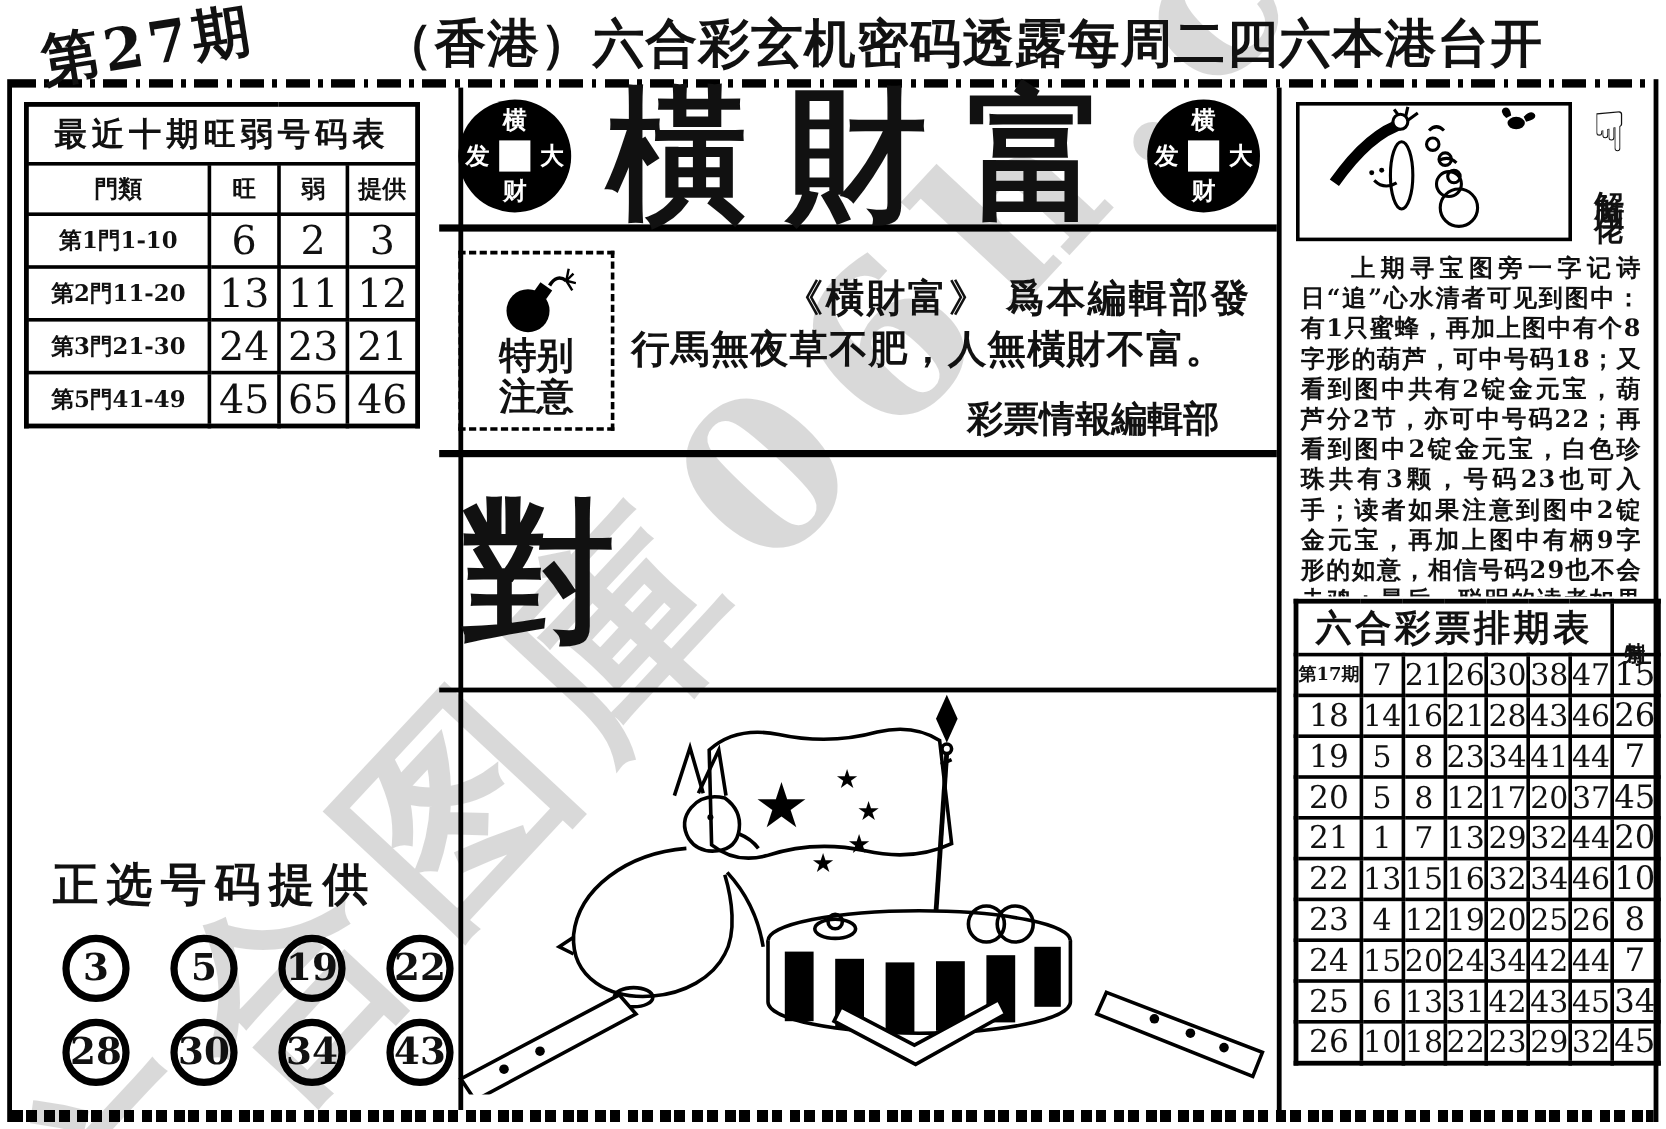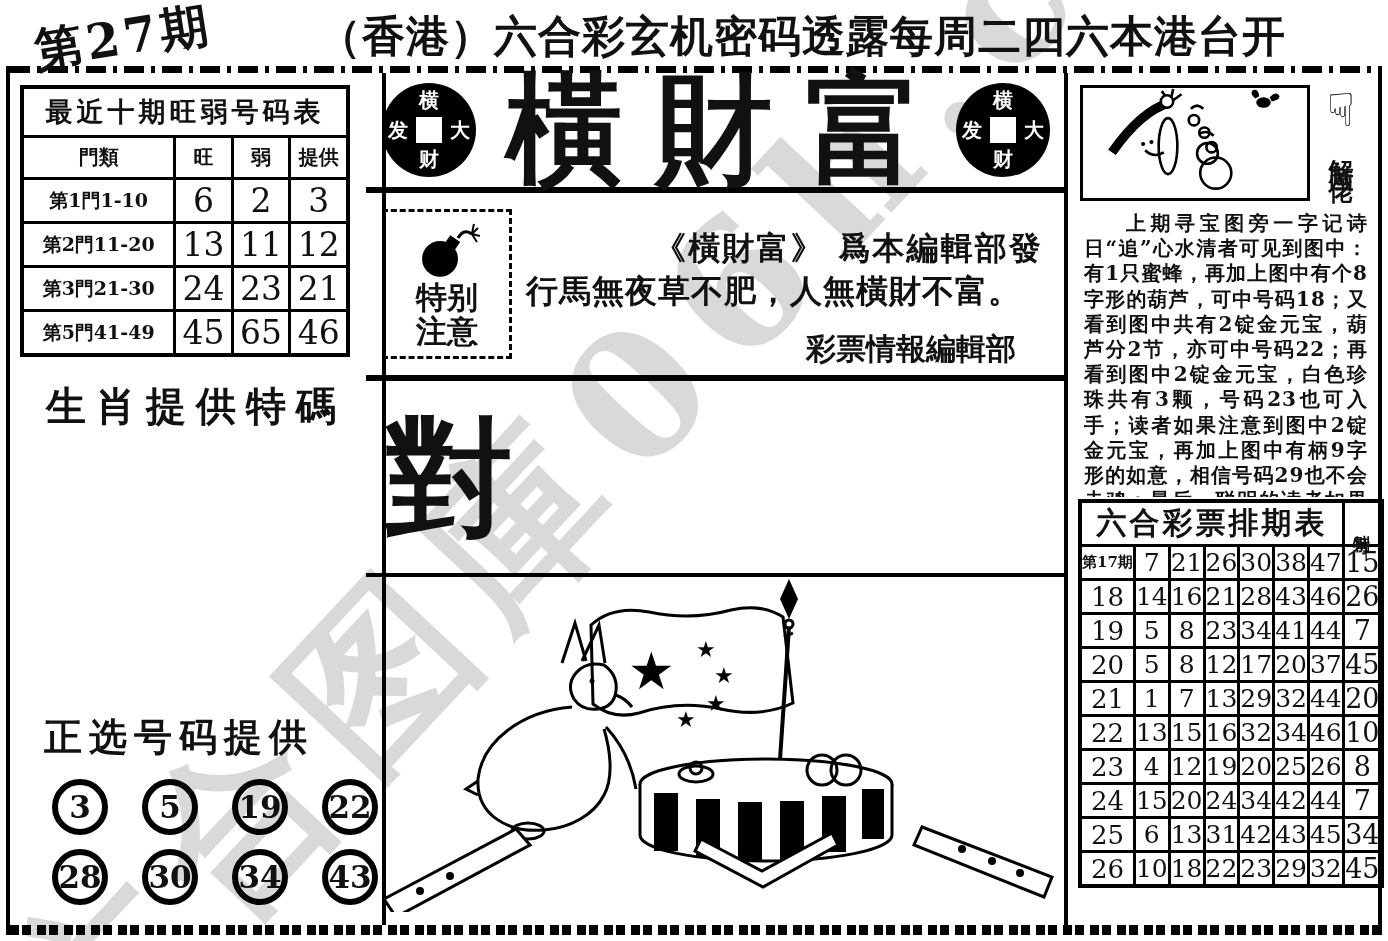--- a/index.html
+++ b/index.html
@@ -155,21 +155,20 @@
         </tr>
         <tr>
           <td class="ht-label">第5門41-49</td>
           <td class="ht-num">45</td>
           <td class="ht-num">65</td>
           <td class="ht-num">46</td>
         </tr>
       </tbody>
     </table>
 
-    <div class="zodiac-title">生肖提供特碼</div>
 
     <div class="picks">
       <div class="picks-title">正选号码提供</div>
       <div class="picks-row">
         <div class="pick-circle">3</div>
         <div class="pick-circle">5</div>
         <div class="pick-circle">19</div>
         <div class="pick-circle">22</div>
       </div>
       <div class="picks-row">

